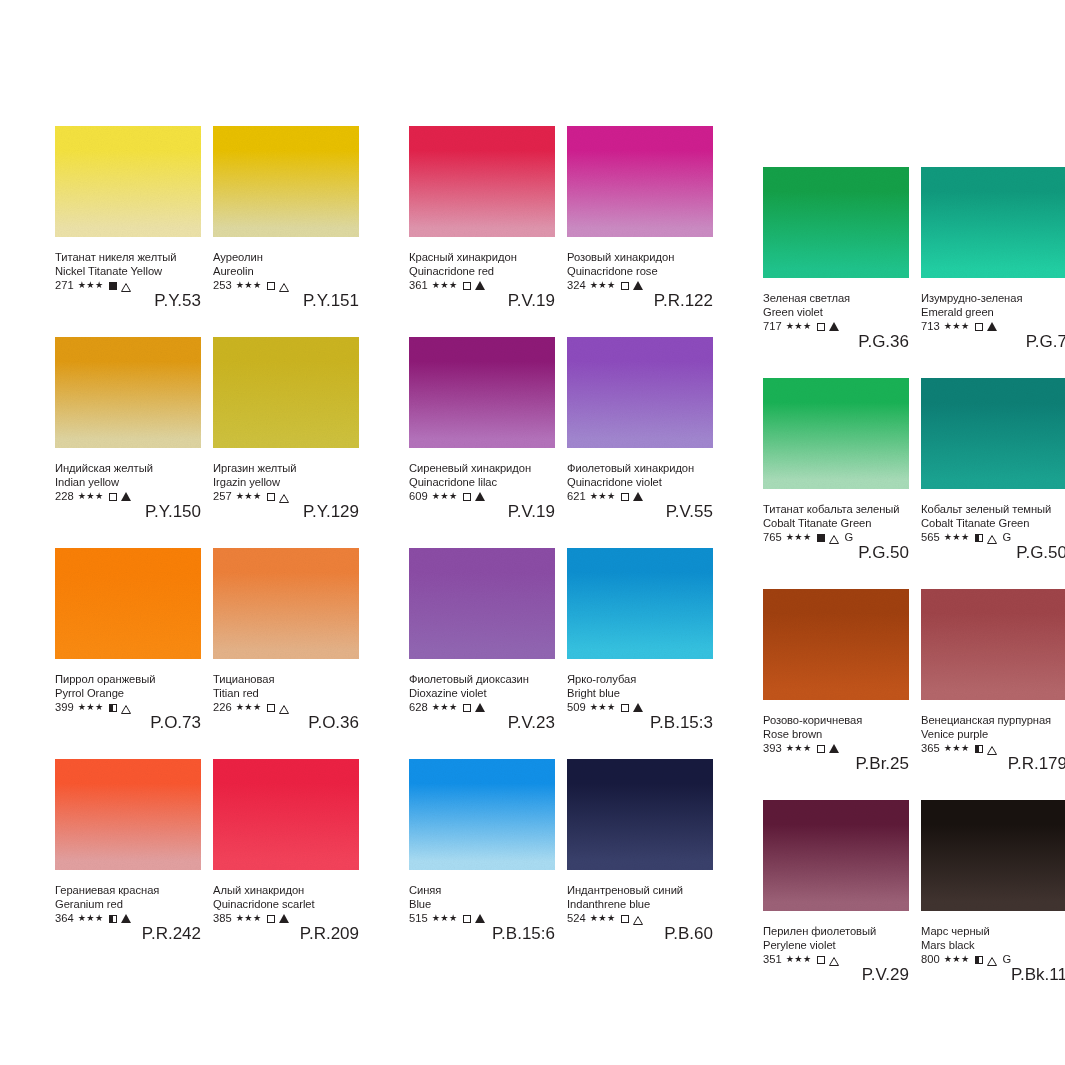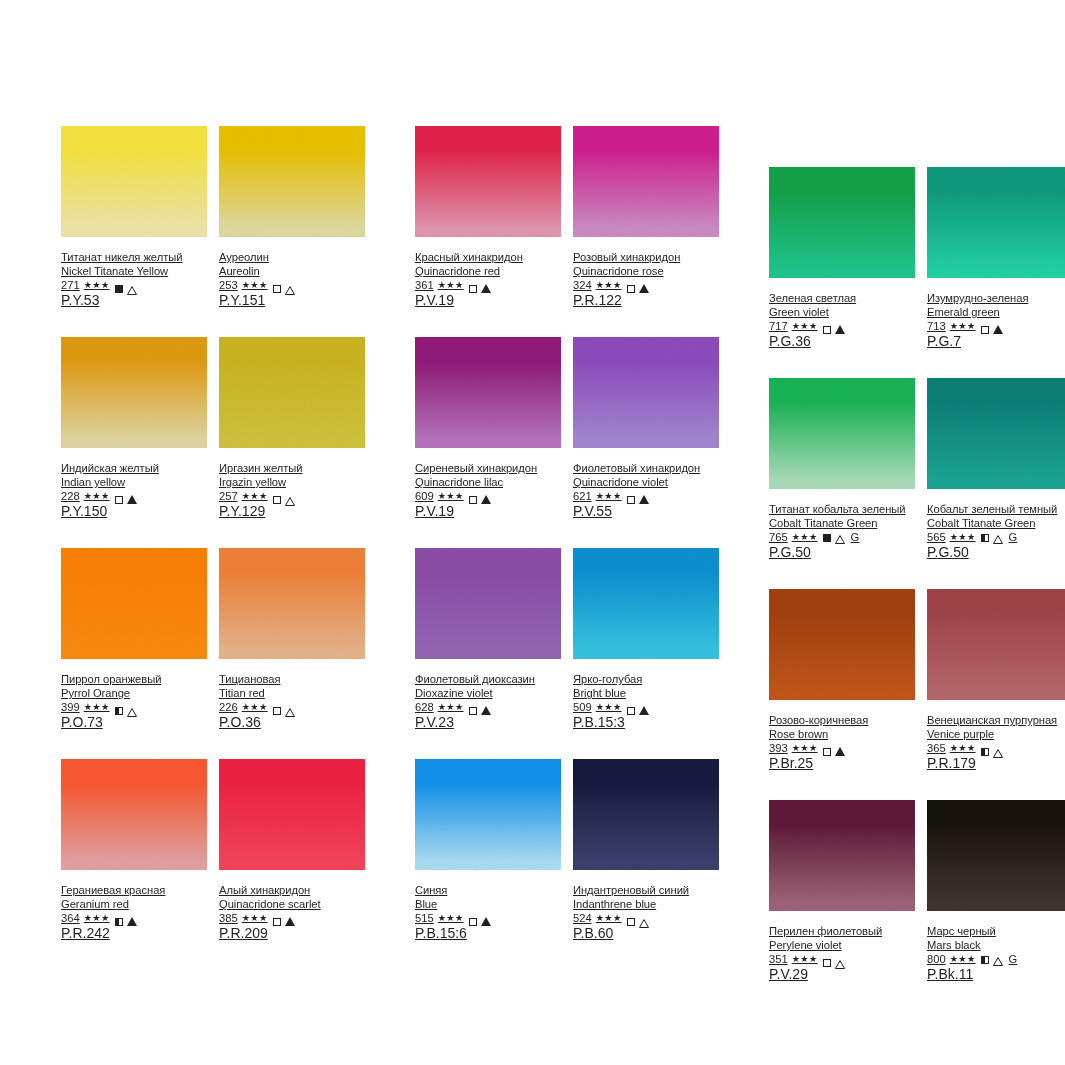--- a/index.html
+++ b/index.html
@@ -14,22 +14,21 @@
     font-family: "Liberation Sans", "DejaVu Sans", sans-serif;
     color: #231f20;
     overflow: hidden;
   }
 
   #chart {
     position: relative;
     width: 854px;
     height: 1065px;
     box-sizing: border-box;
-    padding: 126px 0 0 12px;
-    text-decoration: underline;
+    padding: 126px 0 0 6px;
   }
 
   .row {
     display: flex;
     height: 211px;
     padding-left: 49px;
     box-sizing: border-box;
   }
 
   
@@ -72,44 +71,45 @@
   }
   .nm-ru { }
   .nm-en { }
 
   .codeline {
     font-size: 11.2px;
     line-height: 15px;
     white-space: nowrap;
     color: #231f20;
     display: flex;
-    align-items: flex-end;
+    align-items: center;
   }
   .codeline .num { margin-right: 4px; }
   .codeline .stars {
     letter-spacing: 0.4px;
     font-size: 9.2px;
     margin-right: 5px;
     position: relative;
     top: -0.5px;
   }
   .codeline .sym {
     display: inline-flex;
     align-items: center;
     gap: 4px;
     position: relative;
     top: 0px;
   }
   .codeline .gletter { margin-left: 2px; font-size: 11.2px; }
 
   .pig {
-    font-size: 14px;
+    font-size: 17px;
     line-height: 15px;
     white-space: nowrap;
     color: #231f20;
+    text-align: right;
   }
 
   
   .gl { display: inline-block; vertical-align: middle; }
   .gl-sq-full  { width: 8px; height: 8px; background: #231f20; }
   .gl-sq-half  { width: 8px; height: 8px; border: 1px solid #231f20; box-sizing: border-box;
                  background: linear-gradient(to right, #231f20 0 50%, #fff 50% 100%); }
   .gl-sq-open  { width: 8px; height: 8px; border: 1px solid #231f20; box-sizing: border-box; background: #fff; }
   .gl-tri-full { width: 0; height: 0; border-left: 5px solid transparent; border-right: 5px solid transparent;
                  border-bottom: 9px solid #231f20; }

